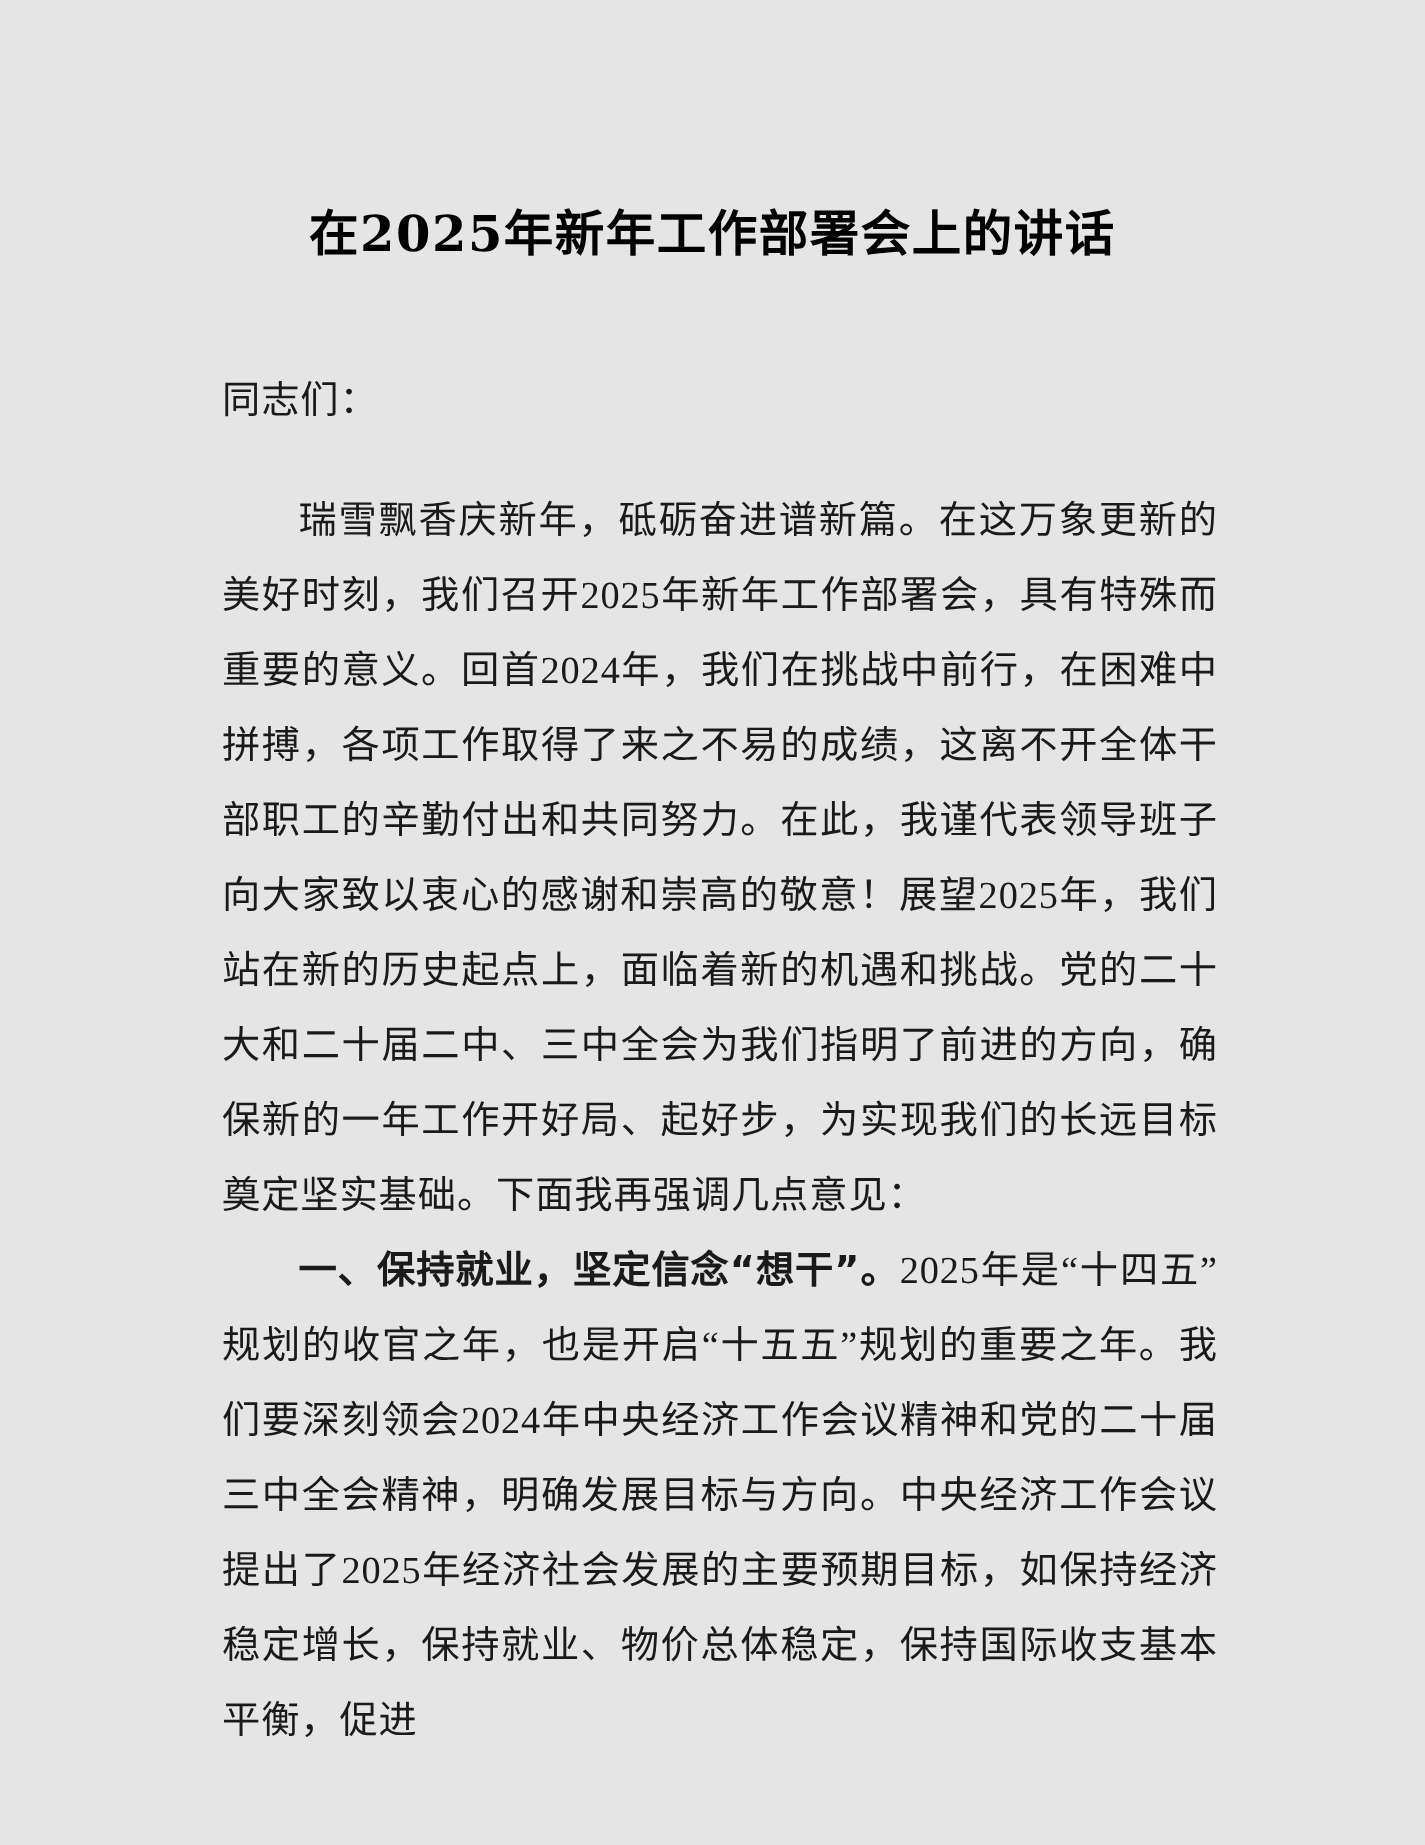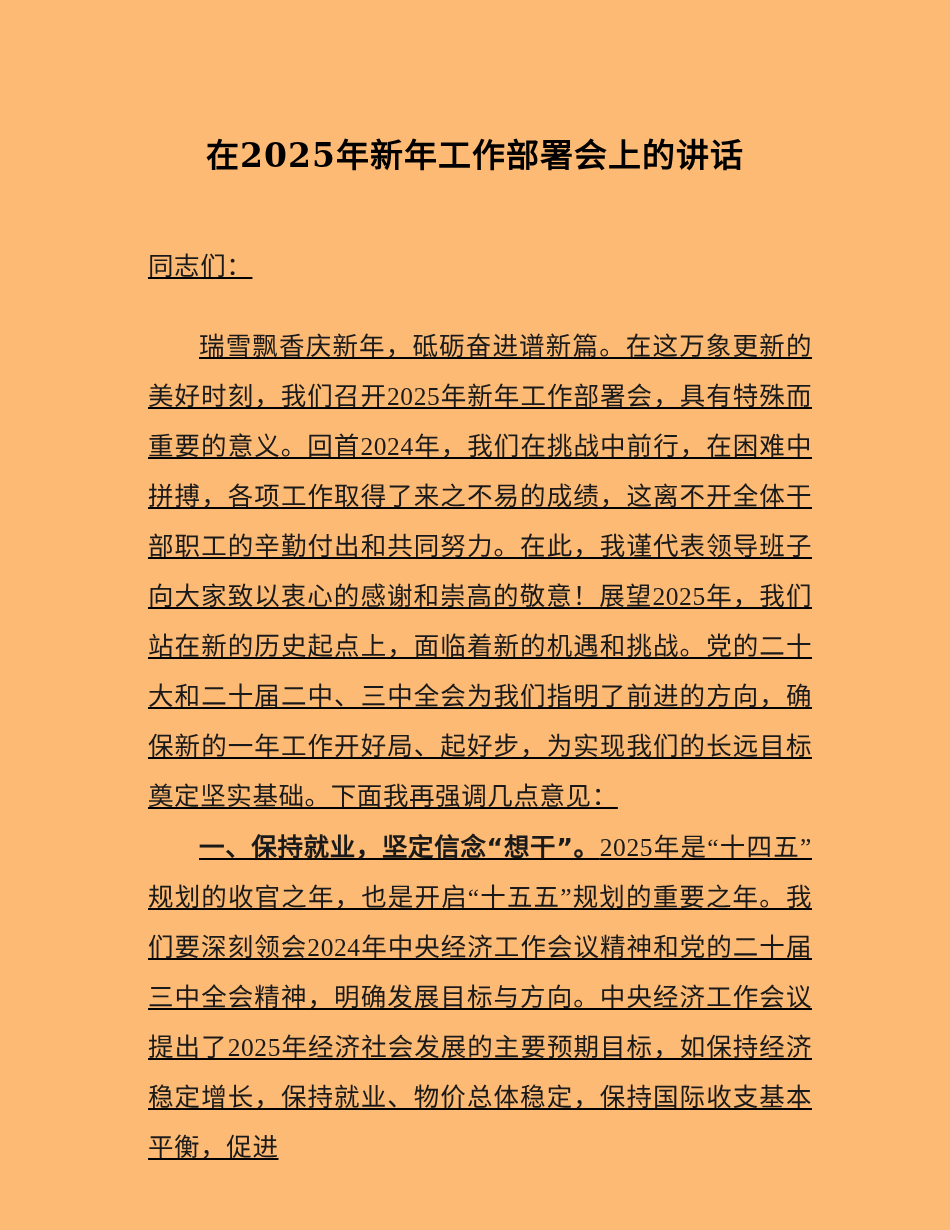--- a/index.html
+++ b/index.html
@@ -7,21 +7,21 @@
     margin: 0;
     padding: 0;
     background: #ffffff;
   }
 
   .page {
     position: relative;
     width: 950px;
     height: 1230px;
     margin: 0 auto;
-    background: #fdba74;
+    background: #e5e5e5;
     overflow: hidden;
     box-sizing: border-box;
   }
 
   .doc-title {
     position: absolute;
     left: 0;
     right: 0;
     top: 112px;
     text-align: center;
@@ -32,21 +32,20 @@
     letter-spacing: 1px;
     color: #000000;
     white-space: nowrap;
   }
 
   .body-block {
     position: absolute;
     left: 148px;
     top: 242px;
     width: 664px;
-    text-decoration: underline;
   }
 
   .para {
     margin: 0;
     font-family: "Liberation Serif", "DejaVu Serif", serif;
     font-size: 25.5px;
     line-height: 50px;
     color: #1a1a1a;
     text-align: justify;
     text-justify: inter-character;

